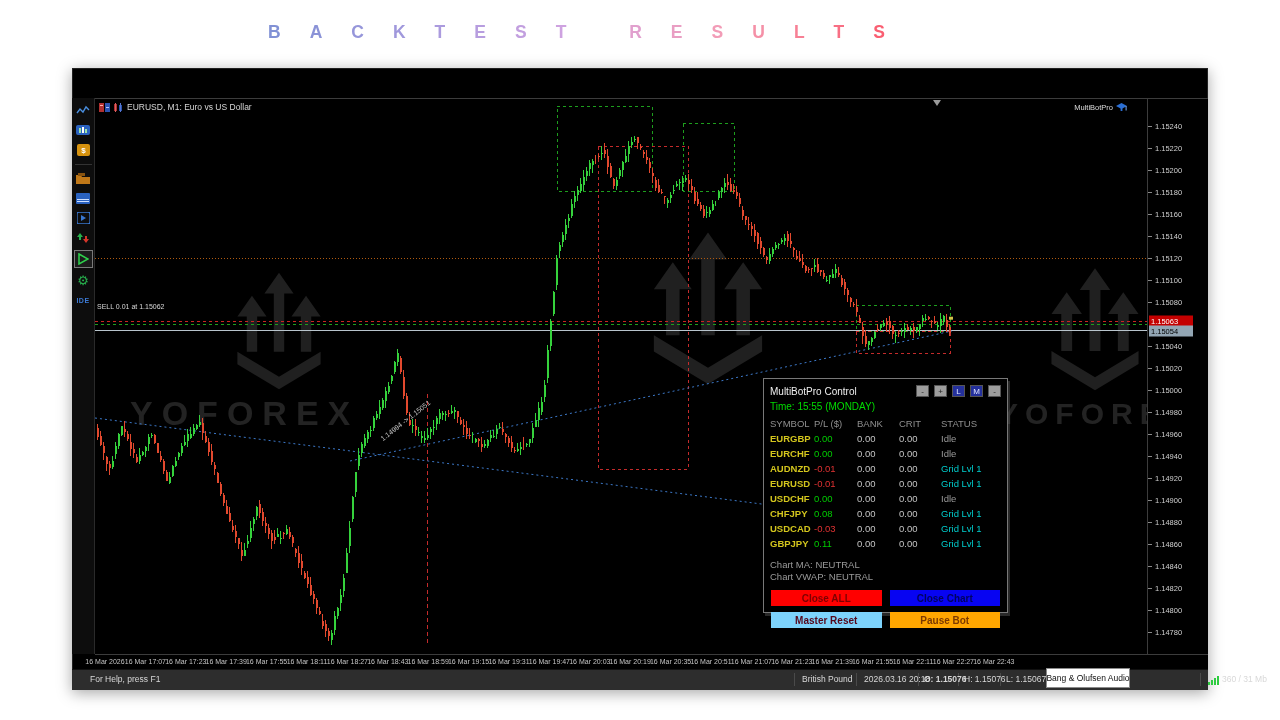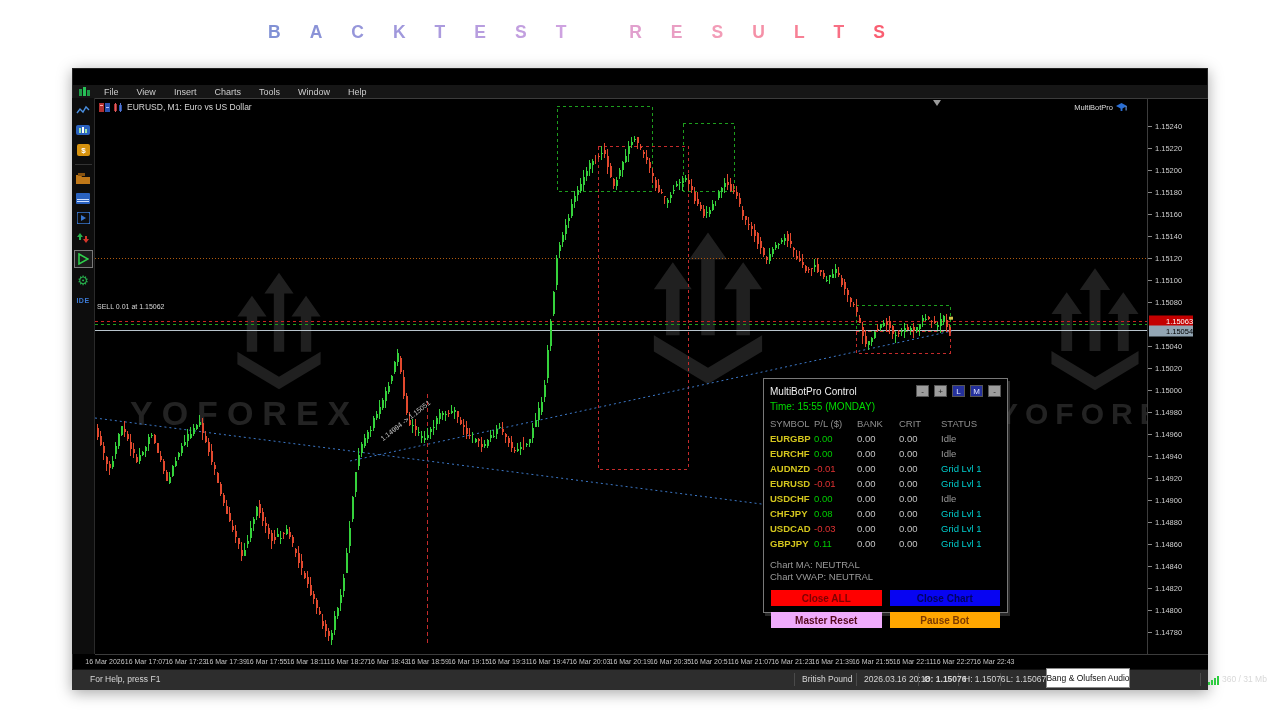--- a/index.html
+++ b/index.html
@@ -54,21 +54,21 @@
   #ea-label .t{color:#dcdcdc;font-size:7.5px;}
   #shift-marker{position:absolute;left:838px;top:1px;width:0;height:0;z-index:5;
     border-left:4px solid transparent;border-right:4px solid transparent;border-top:6px solid #9a9a9a;}
 
   
   #price-axis{position:absolute;left:1147px;top:98px;width:61px;height:556px;background:#000;
     border-top:1px solid #3c3c3c;border-left:1px solid #3c3c3c;z-index:3;cursor:ns-resize;}
   .ptick{position:absolute;left:7px;color:#d0d0d0;font-size:7.5px;transform:translateY(-50%);white-space:nowrap;}
   .ptick-dash{position:absolute;left:0;width:4px;height:1px;background:#8a8a8a;}
   .ptag{position:absolute;left:1px;width:44px;height:11px;transform:translateY(-50%);
-    font-size:7.5px;display:flex;align-items:center;padding-left:17px;z-index:4;}
+    font-size:7.5px;display:flex;align-items:center;padding-left:2px;z-index:4;}
 
   
   #time-axis{position:absolute;left:95px;top:654px;width:1113px;height:16px;background:#000;
     border-top:1px solid #3c3c3c;z-index:2;cursor:ew-resize;}
   .ttick{position:absolute;top:3px;color:#c4c4c4;font-size:7px;transform:translateX(-50%);white-space:nowrap;}
 
   
   #panel{position:absolute;left:763px;top:378px;width:245px;height:235px;background:#000;
     border:1px solid #787878;box-shadow:2px 3px 0 rgba(90,90,90,.45);z-index:8;padding:5px 6px 0 6px;}
   #panel-head{display:flex;align-items:center;height:14px;}
@@ -102,41 +102,20 @@
   #audio-tooltip{position:absolute;left:1046px;top:668px;width:84px;height:20px;background:#fff;
     border:1px solid #8a8a8a;color:#111;font-size:8.5px;display:flex;align-items:center;
     justify-content:center;z-index:9;white-space:nowrap;}
 </style>
 </head>
 <body>
 
 <div id="page-title"><span style="color: rgb(129, 145, 213);">B</span><span style="color: rgb(139, 147, 215);">A</span><span style="color: rgb(150, 150, 218);">C</span><span style="color: rgb(160, 152, 220);">K</span><span style="color: rgb(171, 155, 222);">T</span><span style="color: rgb(183, 157, 223);">E</span><span style="color: rgb(194, 159, 223);">S</span><span style="color: rgb(206, 162, 224);">T</span><span style="color: rgb(216, 162, 218);">&nbsp;</span><span style="color: rgb(225, 160, 206);">R</span><span style="color: rgb(233, 158, 195);">E</span><span style="color: rgb(242, 156, 183);">S</span><span style="color: rgb(245, 144, 167);">U</span><span style="color: rgb(247, 128, 149);">L</span><span style="color: rgb(248, 111, 132);">T</span><span style="color: rgb(250, 95, 114);">S</span></div>
 
 <div id="mt-window">
-  <div id="menubar">
-    <svg width="14" height="10" style="margin:0 3px 0 5px">
-      <rect x="1" y="2" width="3" height="7" fill="#1f9e48"></rect>
-      <rect x="5" y="0" width="3" height="9" fill="#27c257"></rect>
-      <rect x="9" y="3" width="3" height="6" fill="#1f9e48"></rect>
-    </svg>
-    <div id="menu-items" style="display:flex">
-        <div class="menu-item">File</div>
-        <div class="menu-item">View</div>
-        <div class="menu-item">Insert</div>
-        <div class="menu-item">Charts</div>
-        <div class="menu-item">Tools</div>
-        <div class="menu-item">Window</div>
-        <div class="menu-item">Help</div>
-      </div>
-    <div class="mdi-controls">
-      <div class="bar"></div>
-      <div class="box"></div>
-      <span>✕</span>
-    </div>
-  </div>
 </div>
 
 <div id="toolbar">
   <div class="tb-icon">
     <svg width="14" height="11">
         <polyline points="1,8 4,4 7,7 10,2 13,5" fill="none" stroke="#4a8fe0" stroke-width="1.4"></polyline>
       </svg>
   </div>
   <div class="tb-icon">
     <svg width="14" height="12">
@@ -994,21 +973,21 @@
         <span class="st-grid">Grid Lvl 1</span>
       </div>
     </div>
   <div id="panel-notes">
     <div>Chart MA: NEUTRAL</div>
     <div>Chart VWAP: NEUTRAL</div>
   </div>
   <div id="panel-actions">
       <div class="abtn" style="background: rgb(255, 0, 0); color: rgb(126, 0, 0);">Close ALL</div>
       <div class="abtn" style="background: rgb(7, 4, 242); color: rgb(0, 3, 94);">Close Chart</div>
-      <div class="abtn" style="background: #f0abfc; color: rgb(85, 8, 28);">Master Reset</div>
+      <div class="abtn" style="background: #7dd3fc; color: rgb(85, 8, 28);">Master Reset</div>
       <div class="abtn" style="background: rgb(255, 166, 0); color: rgb(124, 58, 0);">Pause Bot</div>
     </div>
 </div>
 
 <div id="statusbar">
   <span class="seg" style="left:18px">For Help, press F1</span>
   <div id="status-right">
       <div class="seg-sep" style="left: 722px;"></div>
       <div class="seg-sep" style="left: 784px;"></div>
       <div class="seg-sep" style="left: 846px;"></div>

